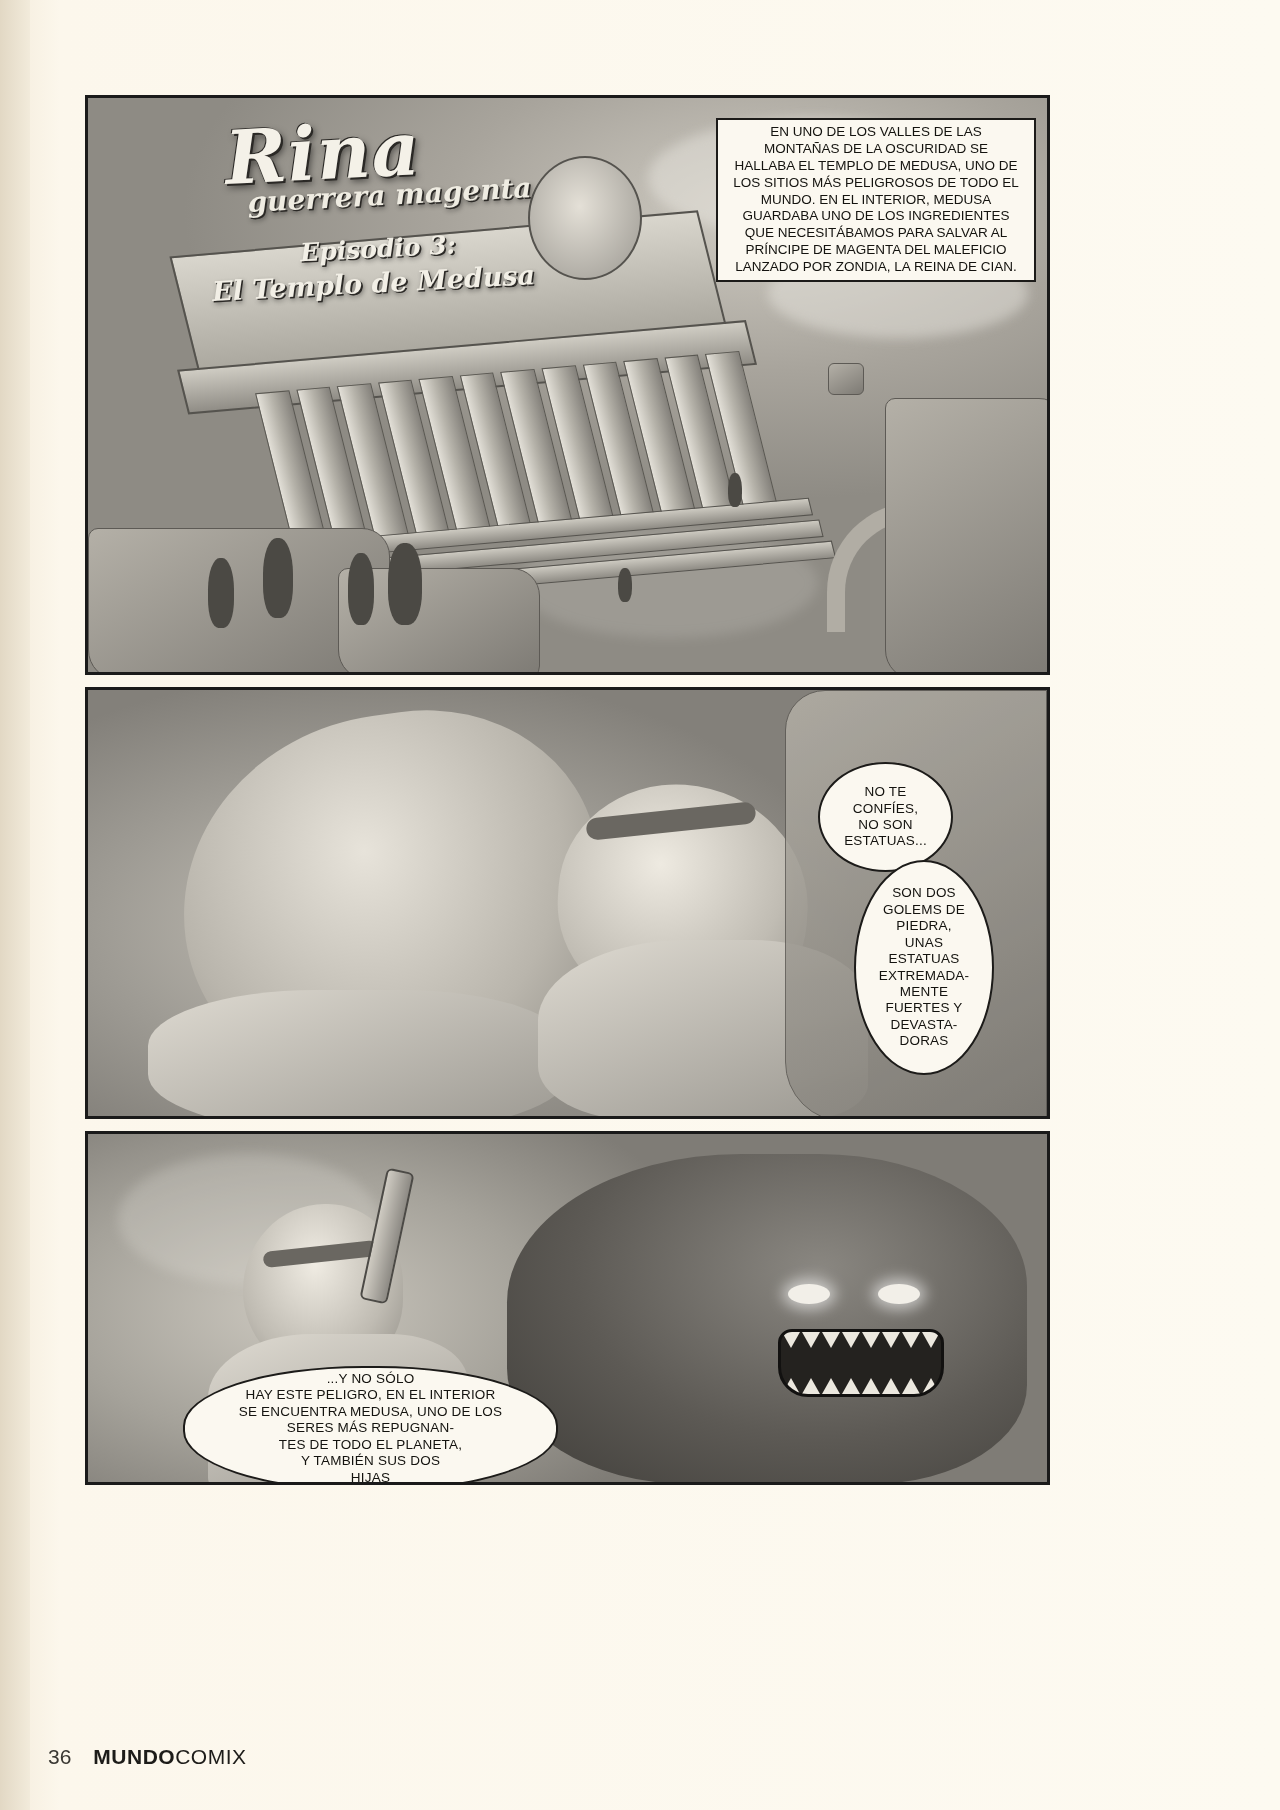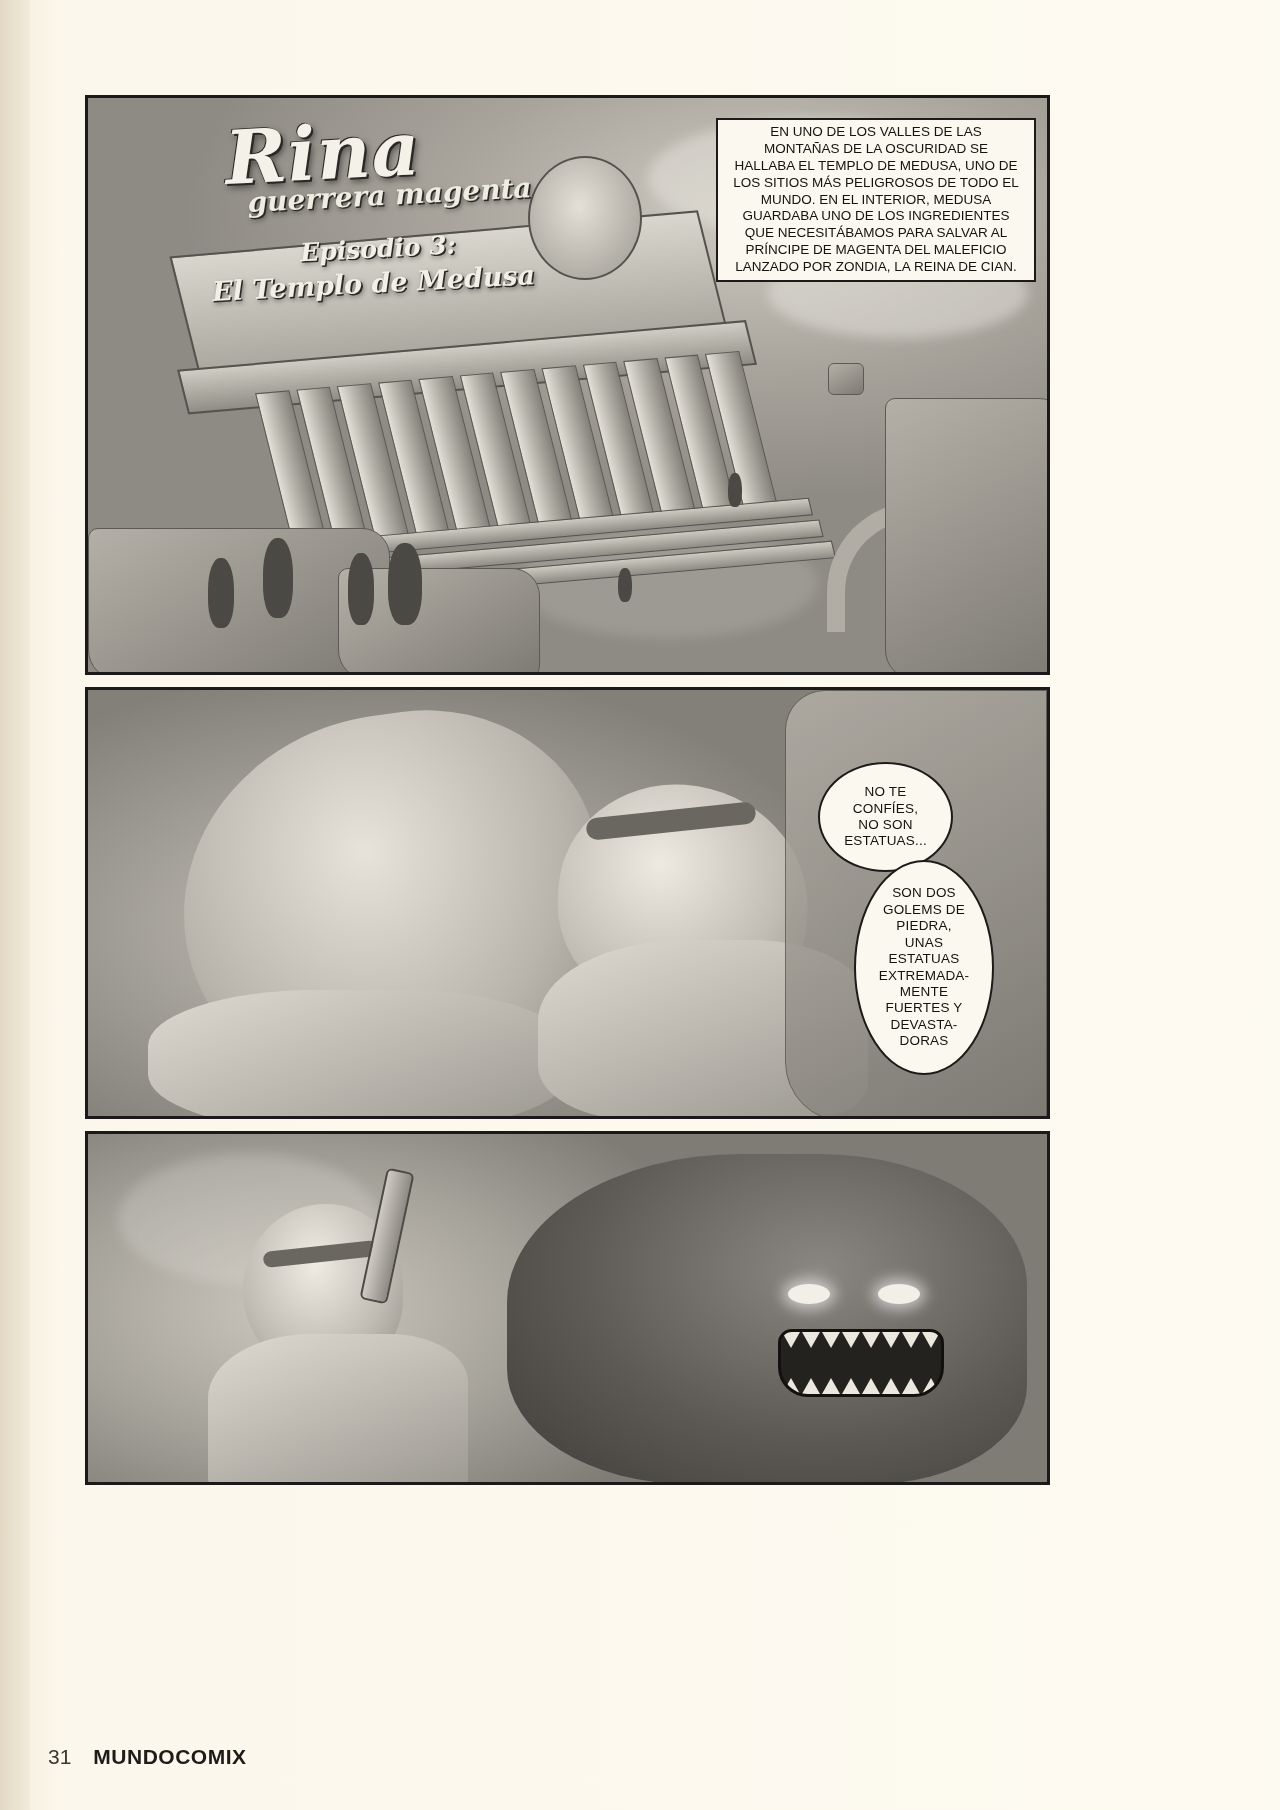--- a/index.html
+++ b/index.html
@@ -334,21 +334,21 @@
   #page-number {
     font-size: 21px;
     color: #3a3833;
   }
   #brand {
     font-size: 21px;
     letter-spacing: .5px;
     color: #1d1c19;
   }
   #brand b { font-weight: bold; }
-  #brand span { font-weight: bold; }
+  #brand span { font-weight: normal; }
 </style>
 </head>
 <body>
 
 <div id="page">
   <div id="paper-edge"></div>
 
   <div id="comic">
 
     <div class="panel" id="panel1">
@@ -456,23 +456,30 @@
           <div class="tooth bottom"></div>
           <div class="tooth bottom"></div>
         </div>
       </div>
 
       <div class="girl2-head"></div>
       <div class="hairband" style="left:175px;top:112px;width:115px;height:16px;"></div>
       <div class="sword"></div>
       <div class="body-shape" style="left:120px;top:200px;width:260px;height:160px;border-radius:40% 30% 10% 10%;"></div>
 
+      <div class="balloon" style="left:95px;top:232px;width:375px;height:125px;border-radius:48%;">...Y NO SÓLO
+HAY ESTE PELIGRO, EN EL INTERIOR
+SE ENCUENTRA MEDUSA, UNO DE LOS
+SERES MÁS REPUGNAN-
+TES DE TODO EL PLANETA,
+Y TAMBIÉN SUS DOS
+HIJAS</div>
     </div>
 
   </div>
 
   <div id="footer">
-    <div id="page-number">31</div>
+    <div id="page-number">36</div>
     <div id="brand">
       <b>MUNDO</b><span>COMIX</span>
     </div>
   </div>
 </div>
 
 </body></html>

